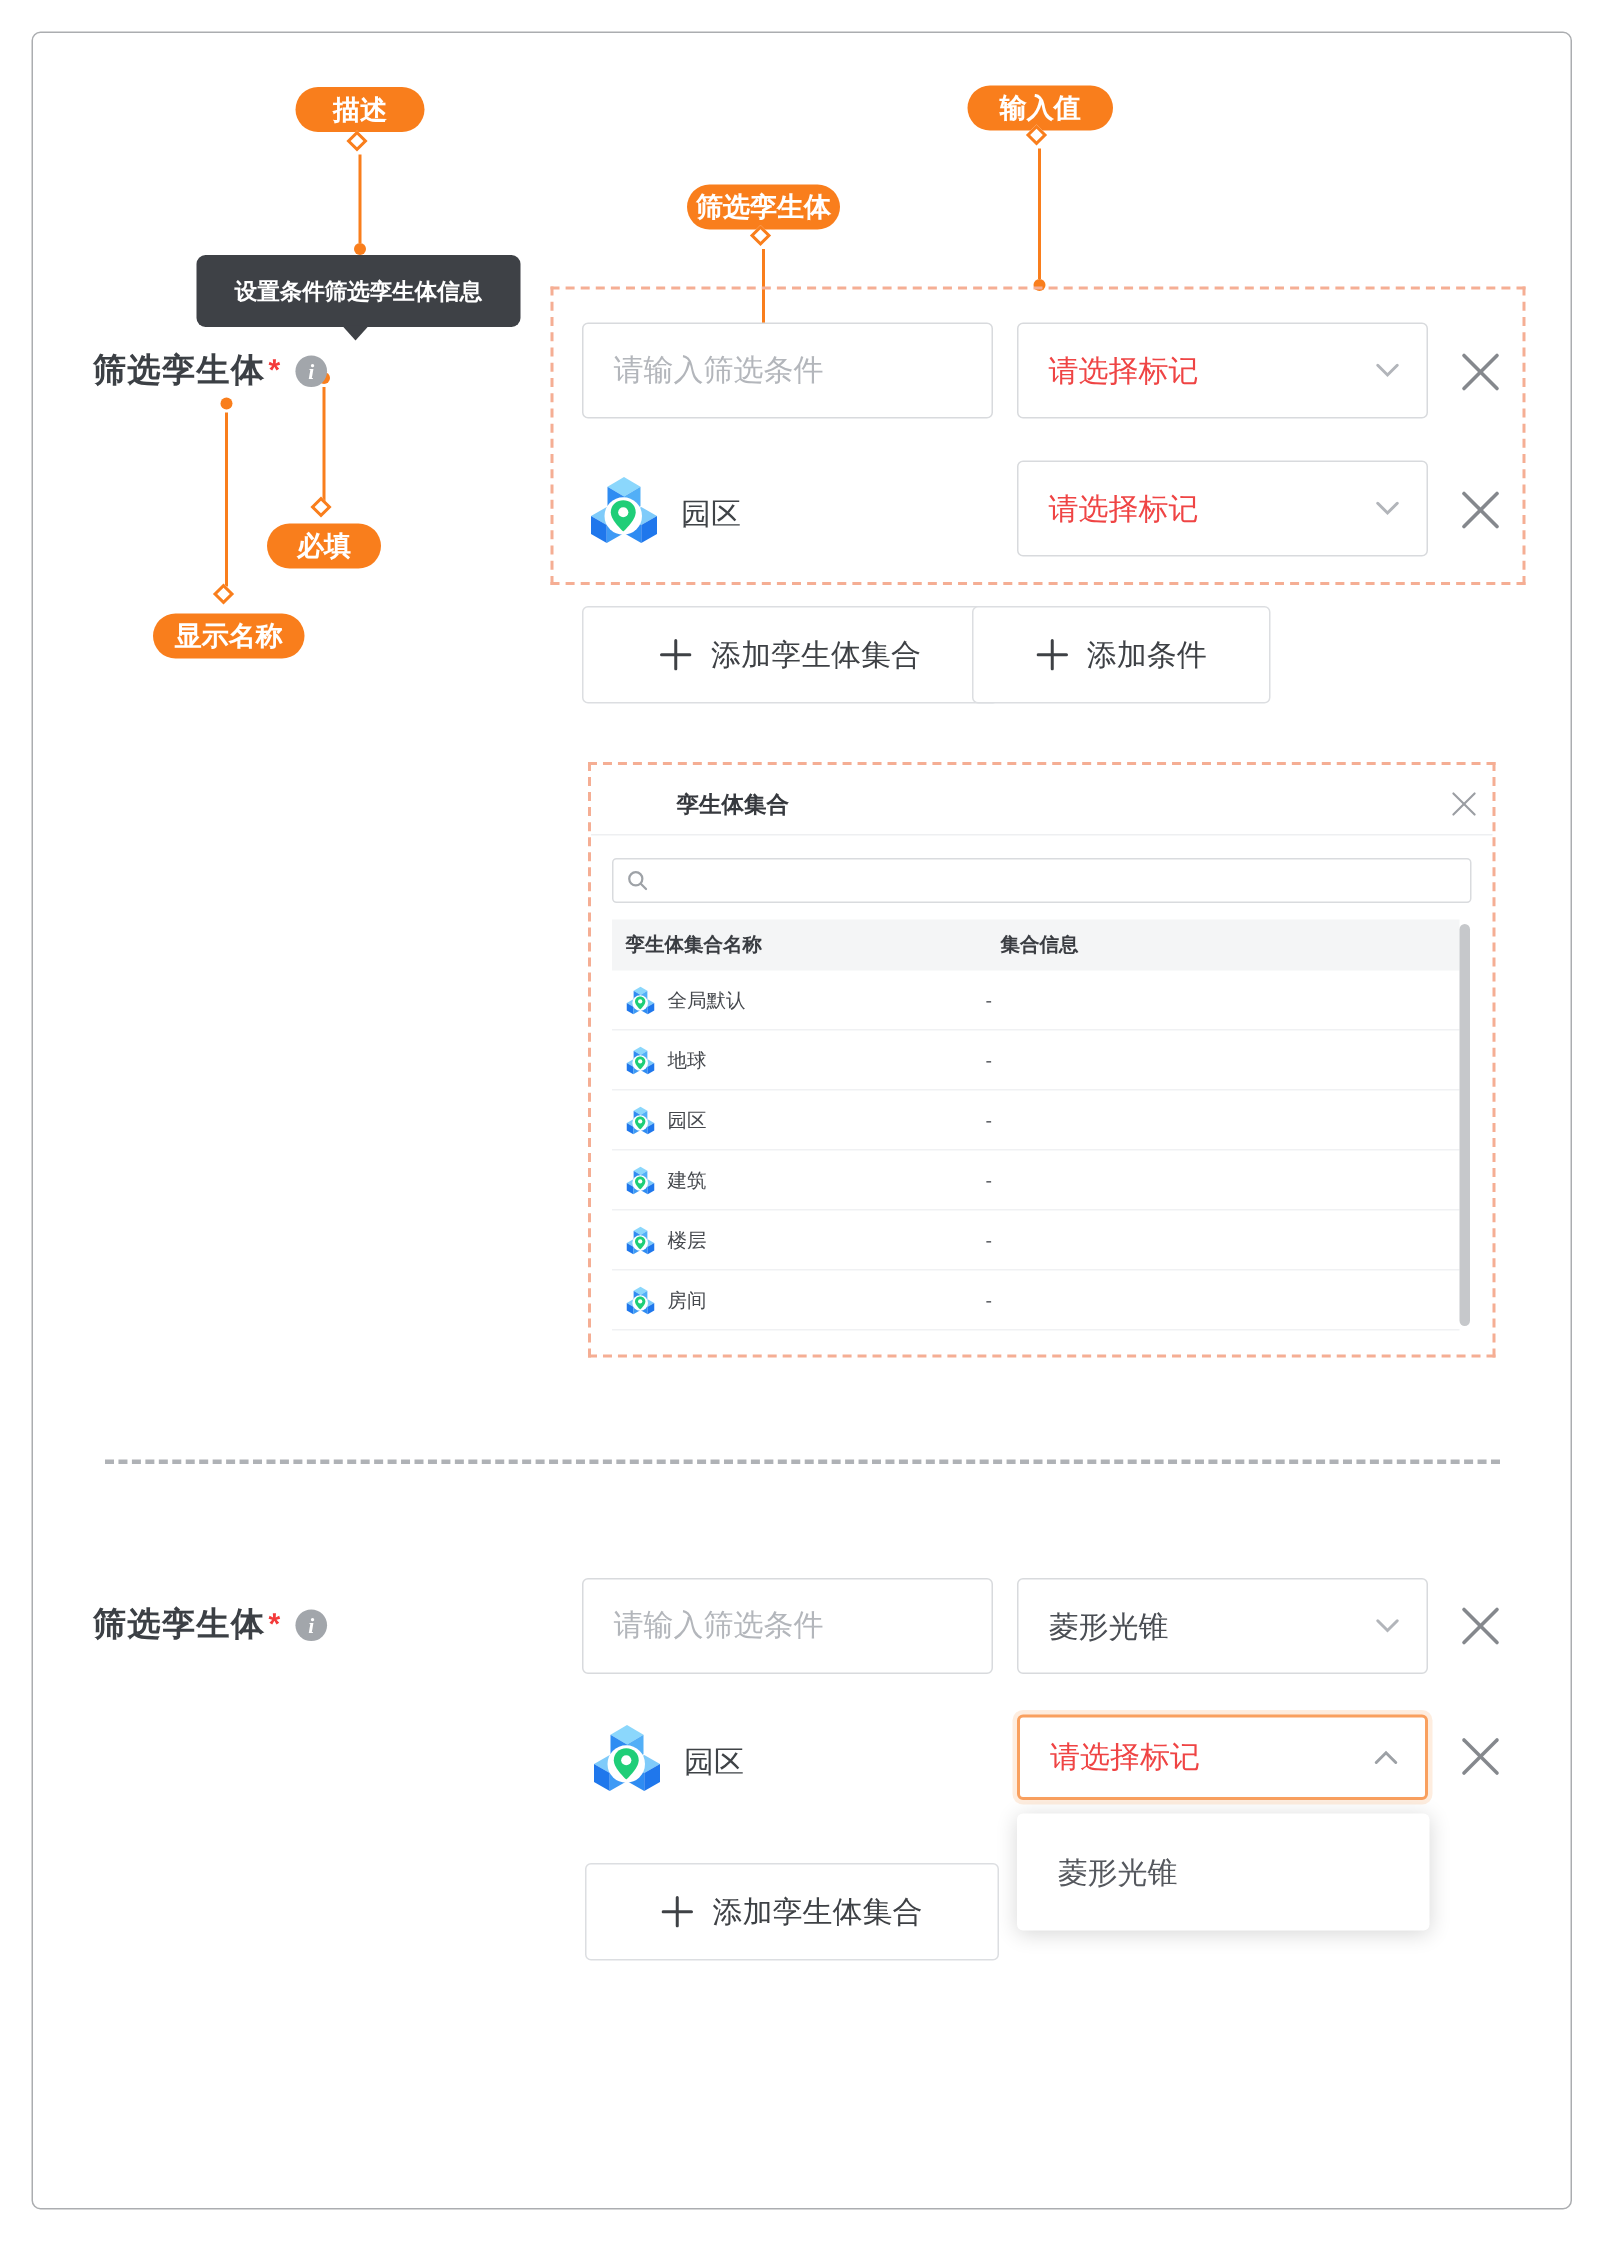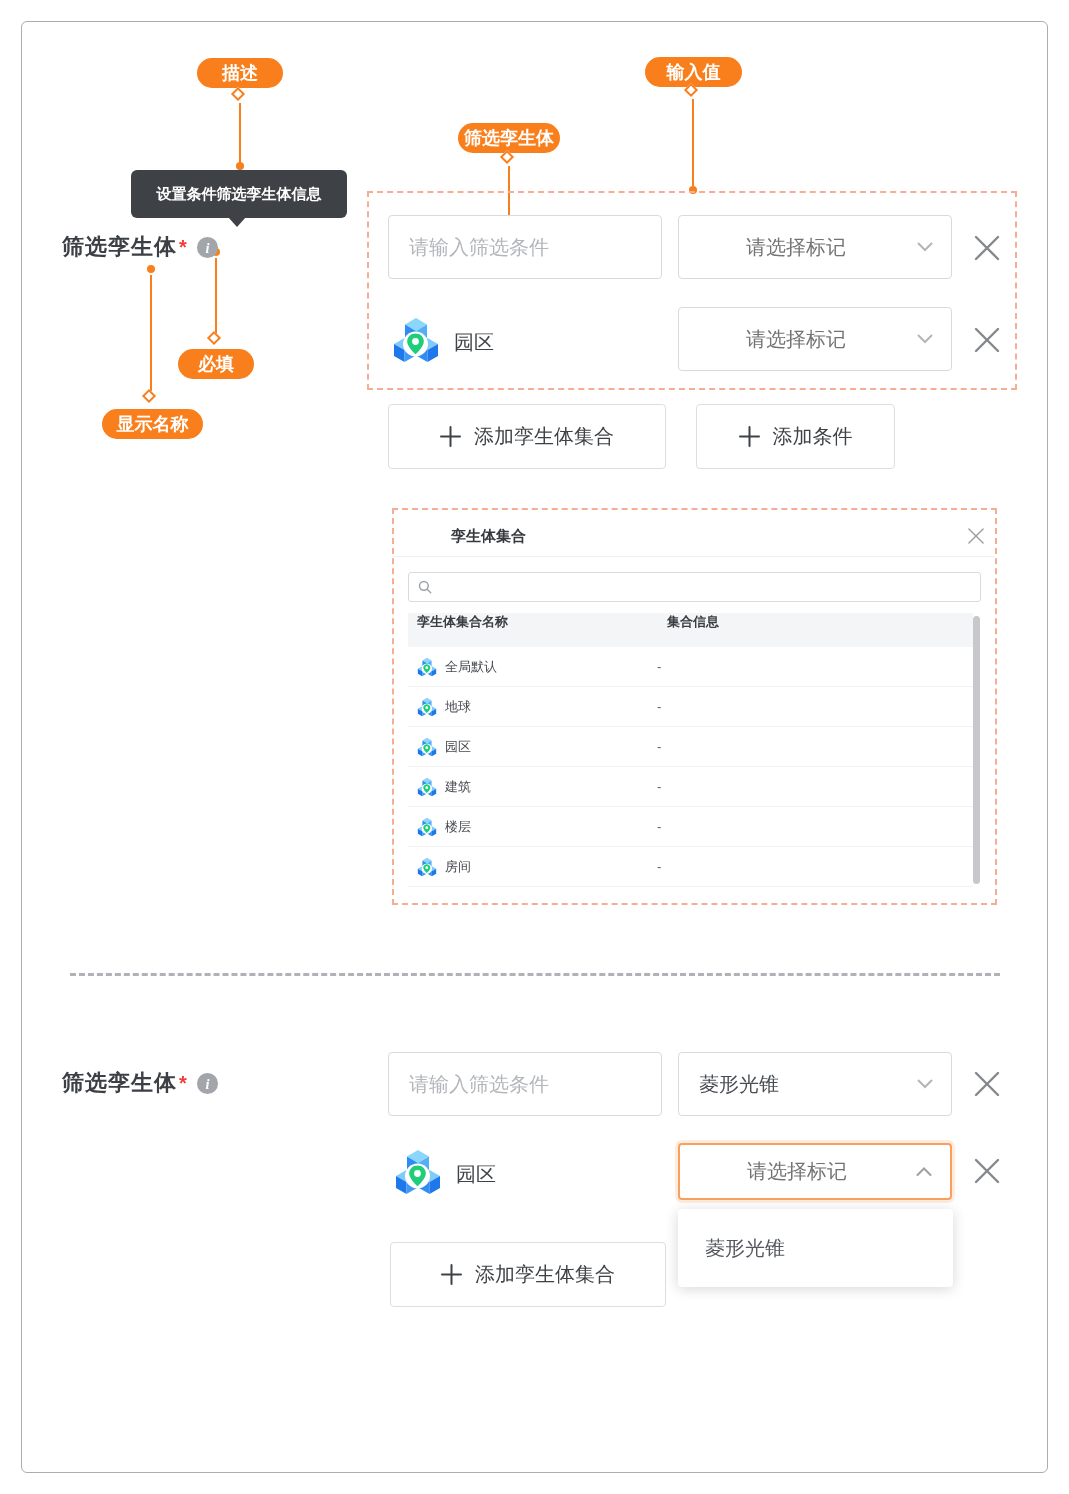--- a/index.html
+++ b/index.html
@@ -34,21 +34,21 @@
 
   
   .dash-box { position: absolute; border: 2px dashed #F5AE94; }
   .f-input { position: absolute; width: 274px; height: 64px; border: 1px solid #D8DADD;
              border-radius: 4px; background: #fff; font-size: 20px; color: #4A4E54;
              padding: 0 20px; outline: none; font-family: inherit; }
   .f-input::placeholder { color: #B3B6BB; }
   .f-select { position: absolute; width: 274px; height: 64px; border: 1px solid #D8DADD;
              border-radius: 4px; background: #fff; display: flex; align-items: center;
              padding: 0 20px; font-size: 20px; cursor: pointer; }
-  .f-select .ph { color: #737373; margin-left: 47px; }
+  .f-select .ph { color: #ef4444; }
   .f-select .val { color: #4A4E54; }
   .f-select .chev { position: absolute; right: 18px; }
   .f-select.open { height: 57px; border: 2px solid #F9A05F;
                    box-shadow: 0 0 0 3px rgba(249,126,28,0.14); }
   .x-btn { position: absolute; width: 28px; height: 28px; cursor: pointer;
            display: flex; align-items: center; justify-content: center; }
   .twin-row-icon { position: absolute; width: 48px; height: 48px; }
   .twin-row-label { position: absolute; font-size: 20px; color: #3F4347; }
   .btn { position: absolute; height: 65px; border: 1px solid #DCDEE1; border-radius: 4px;
          background: #fff; display: flex; align-items: center; justify-content: center;
@@ -63,21 +63,21 @@
                  display: flex; align-items: center; justify-content: center; cursor: pointer; }
   .modal-divider { position: absolute; left: 394px; top: 556px; width: 601px; height: 1px;
                  background: #EEEFF1; }
   .search-box { position: absolute; left: 408px; top: 572px; width: 573px; height: 30px;
                 border: 1px solid #D9DBDE; border-radius: 3px; display: flex;
                 align-items: center; padding: 0 9px; gap: 7px; }
   .search-box input { border: none; outline: none; flex: 1; font-size: 13px; color: #4A4E54;
                 font-family: inherit; }
   .search-box input::placeholder { color: #B9BCC1; }
   .tbl-head { position: absolute; left: 408px; top: 613px; width: 565px; height: 34px;
-              background: #F4F5F6; display: flex; align-items: flex-start; font-size: 13px;
+              background: #F4F5F6; display: flex; align-items: center; font-size: 13px;
               font-weight: 700; color: #3A3D42; }
   .tbl-head .c1 { padding-left: 9px; }
   .tbl-head .c2 { position: absolute; left: 259px; }
   .tbl-body { position: absolute; left: 408px; top: 647px; width: 565px; }
   .tbl-row { position: relative; height: 40px; border-bottom: 1px solid #F0F1F3;
              display: flex; align-items: center; cursor: pointer; }
   .tbl-row .ric { width: 20px; height: 20px; margin-left: 9px; flex: 0 0 auto; }
   .tbl-row .rname { font-size: 13px; color: #46494E; margin-left: 8px; text-align: center; }
   .tbl-row .rinfo { position: absolute; left: 249px; font-size: 13px; color: #5A5D62; }
   .m-scrollbar { position: absolute; left: 973px; top: 616px; width: 7px; height: 268px;
@@ -191,21 +191,21 @@
         <use href="#x-glyph"></use>
       </svg>
   </div>
 
   <div class="btn" style="left:388px;top:404px;width:278px">
     <svg width="21" height="21" viewBox="0 0 21 21">
       <path d="M10.5 1 V20 M1 10.5 H20" stroke="#3E4145" stroke-width="2" stroke-linecap="round" fill="none"></path>
     </svg>
     <span>添加孪生体集合</span>
   </div>
-  <div class="btn" style="left:696px;top:404px;width:199px">
+  <div class="btn" style="left:648px;top:404px;width:199px">
     <svg width="21" height="21" viewBox="0 0 21 21">
       <path d="M10.5 1 V20 M1 10.5 H20" stroke="#3E4145" stroke-width="2" stroke-linecap="round" fill="none"></path>
     </svg>
     <span>添加条件</span>
   </div>
 
   <div class="modal-dash"></div>
   <div class="modal-title">孪生体集合</div>
   <div class="modal-close">
     <svg width="18" height="18" viewBox="0 0 28 28">

